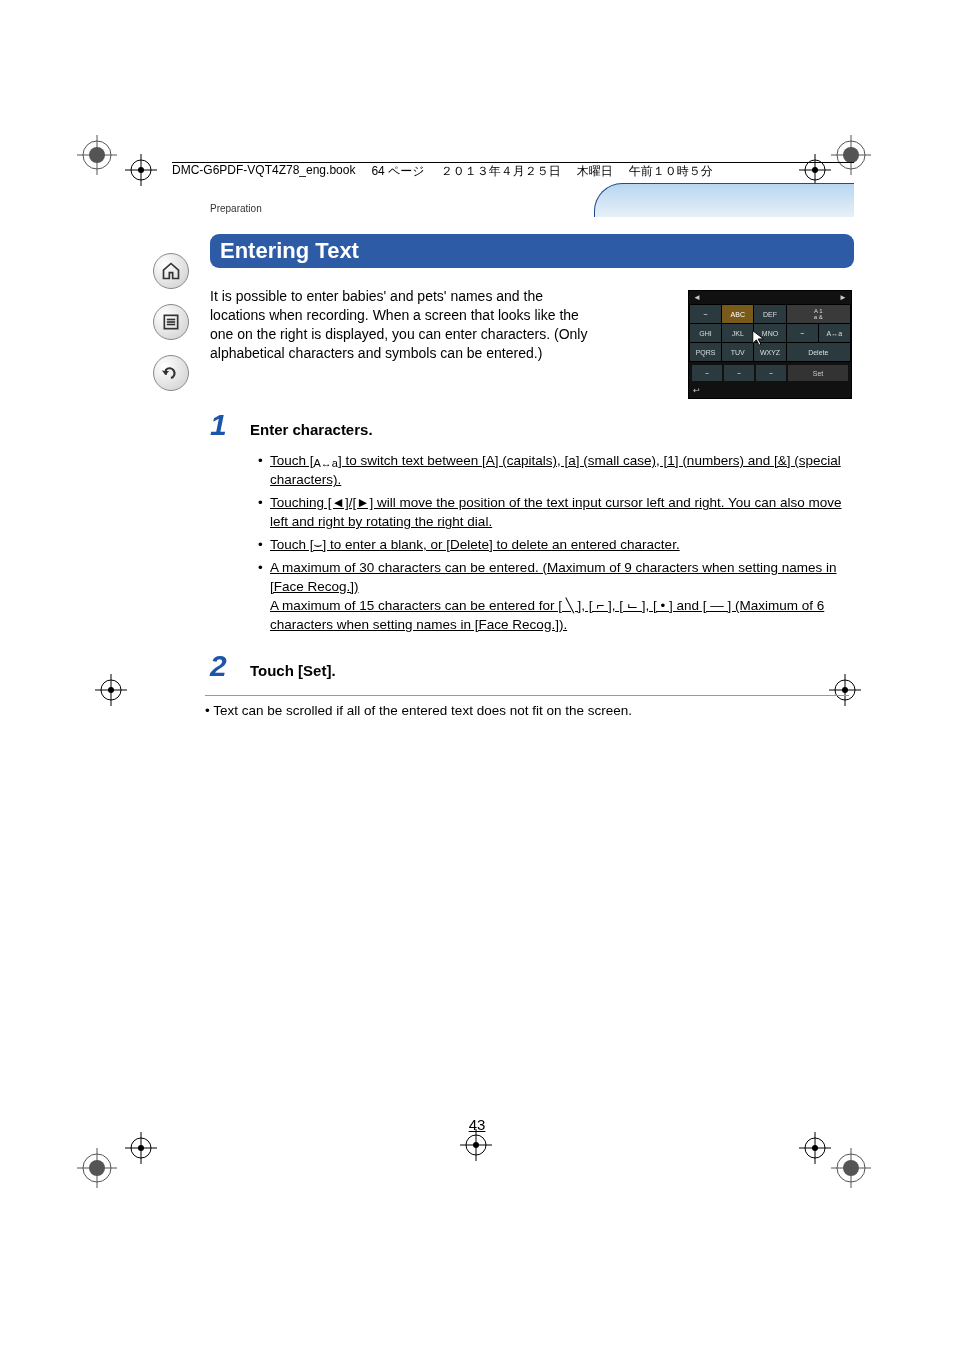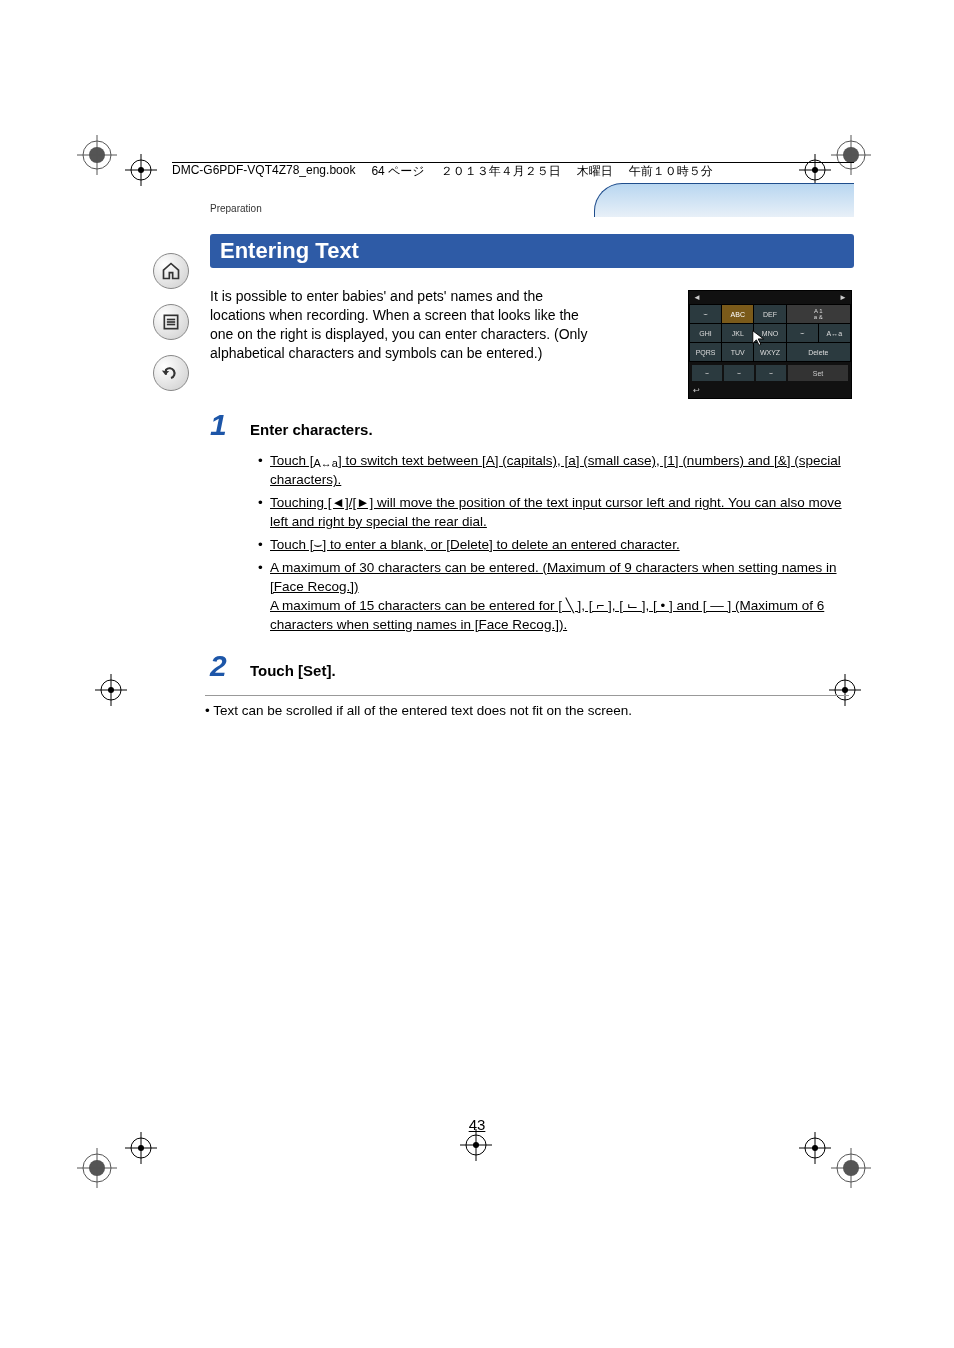--- a/index.html
+++ b/index.html
@@ -55,21 +55,21 @@
     border-top: 1px solid #1f4d8c;
     border-left: 1px solid #1f4d8c;
   }
   .title-bar {
     position: absolute;
     top: 234px;
     left: 210px;
     right: 100px;
     height: 34px;
     background: #2e5ba6;
-    border-radius: 3px;
+    border-radius: 9px;
     color: #fff;
     font-size: 22px;
     font-weight: bold;
     padding: 4px 10px;
   }
   .intro {
     position: absolute;
     top: 287px;
     left: 210px;
     width: 380px;
@@ -380,21 +380,21 @@
   </svg>
 </div>
 
 <div class="steps">
   <div class="step-head">
     <span class="step-num">1</span>
     <span class="step-title">Enter characters.</span>
   </div>
   <ul class="bullets">
     <li>Touch [<span class="inline-icon">A↔a</span>] to switch text between [A] (capitals), [a] (small case), [1] (numbers) and [&amp;] (special characters).</li>
-    <li>Touching [◄]/[►] will move the position of the text input cursor left and right. You can also move left and right by special the rear dial.</li>
+    <li>Touching [◄]/[►] will move the position of the text input cursor left and right. You can also move left and right by rotating the right dial.</li>
     <li>Touch [⌣] to enter a blank, or [Delete] to delete an entered character.</li>
     <li style="white-space:pre-line">A maximum of 30 characters can be entered. (Maximum of 9 characters when setting names in [Face Recog.])
 A maximum of 15 characters can be entered for [ ╲ ], [ ⌐ ], [ ⌙ ], [ • ] and [ — ] (Maximum of 6 characters when setting names in [Face Recog.]).</li>
   </ul>
 
   <div class="step-head step2">
     <span class="step-num">2</span>
     <span class="step-title">Touch [Set].</span>
   </div>
 </div>

